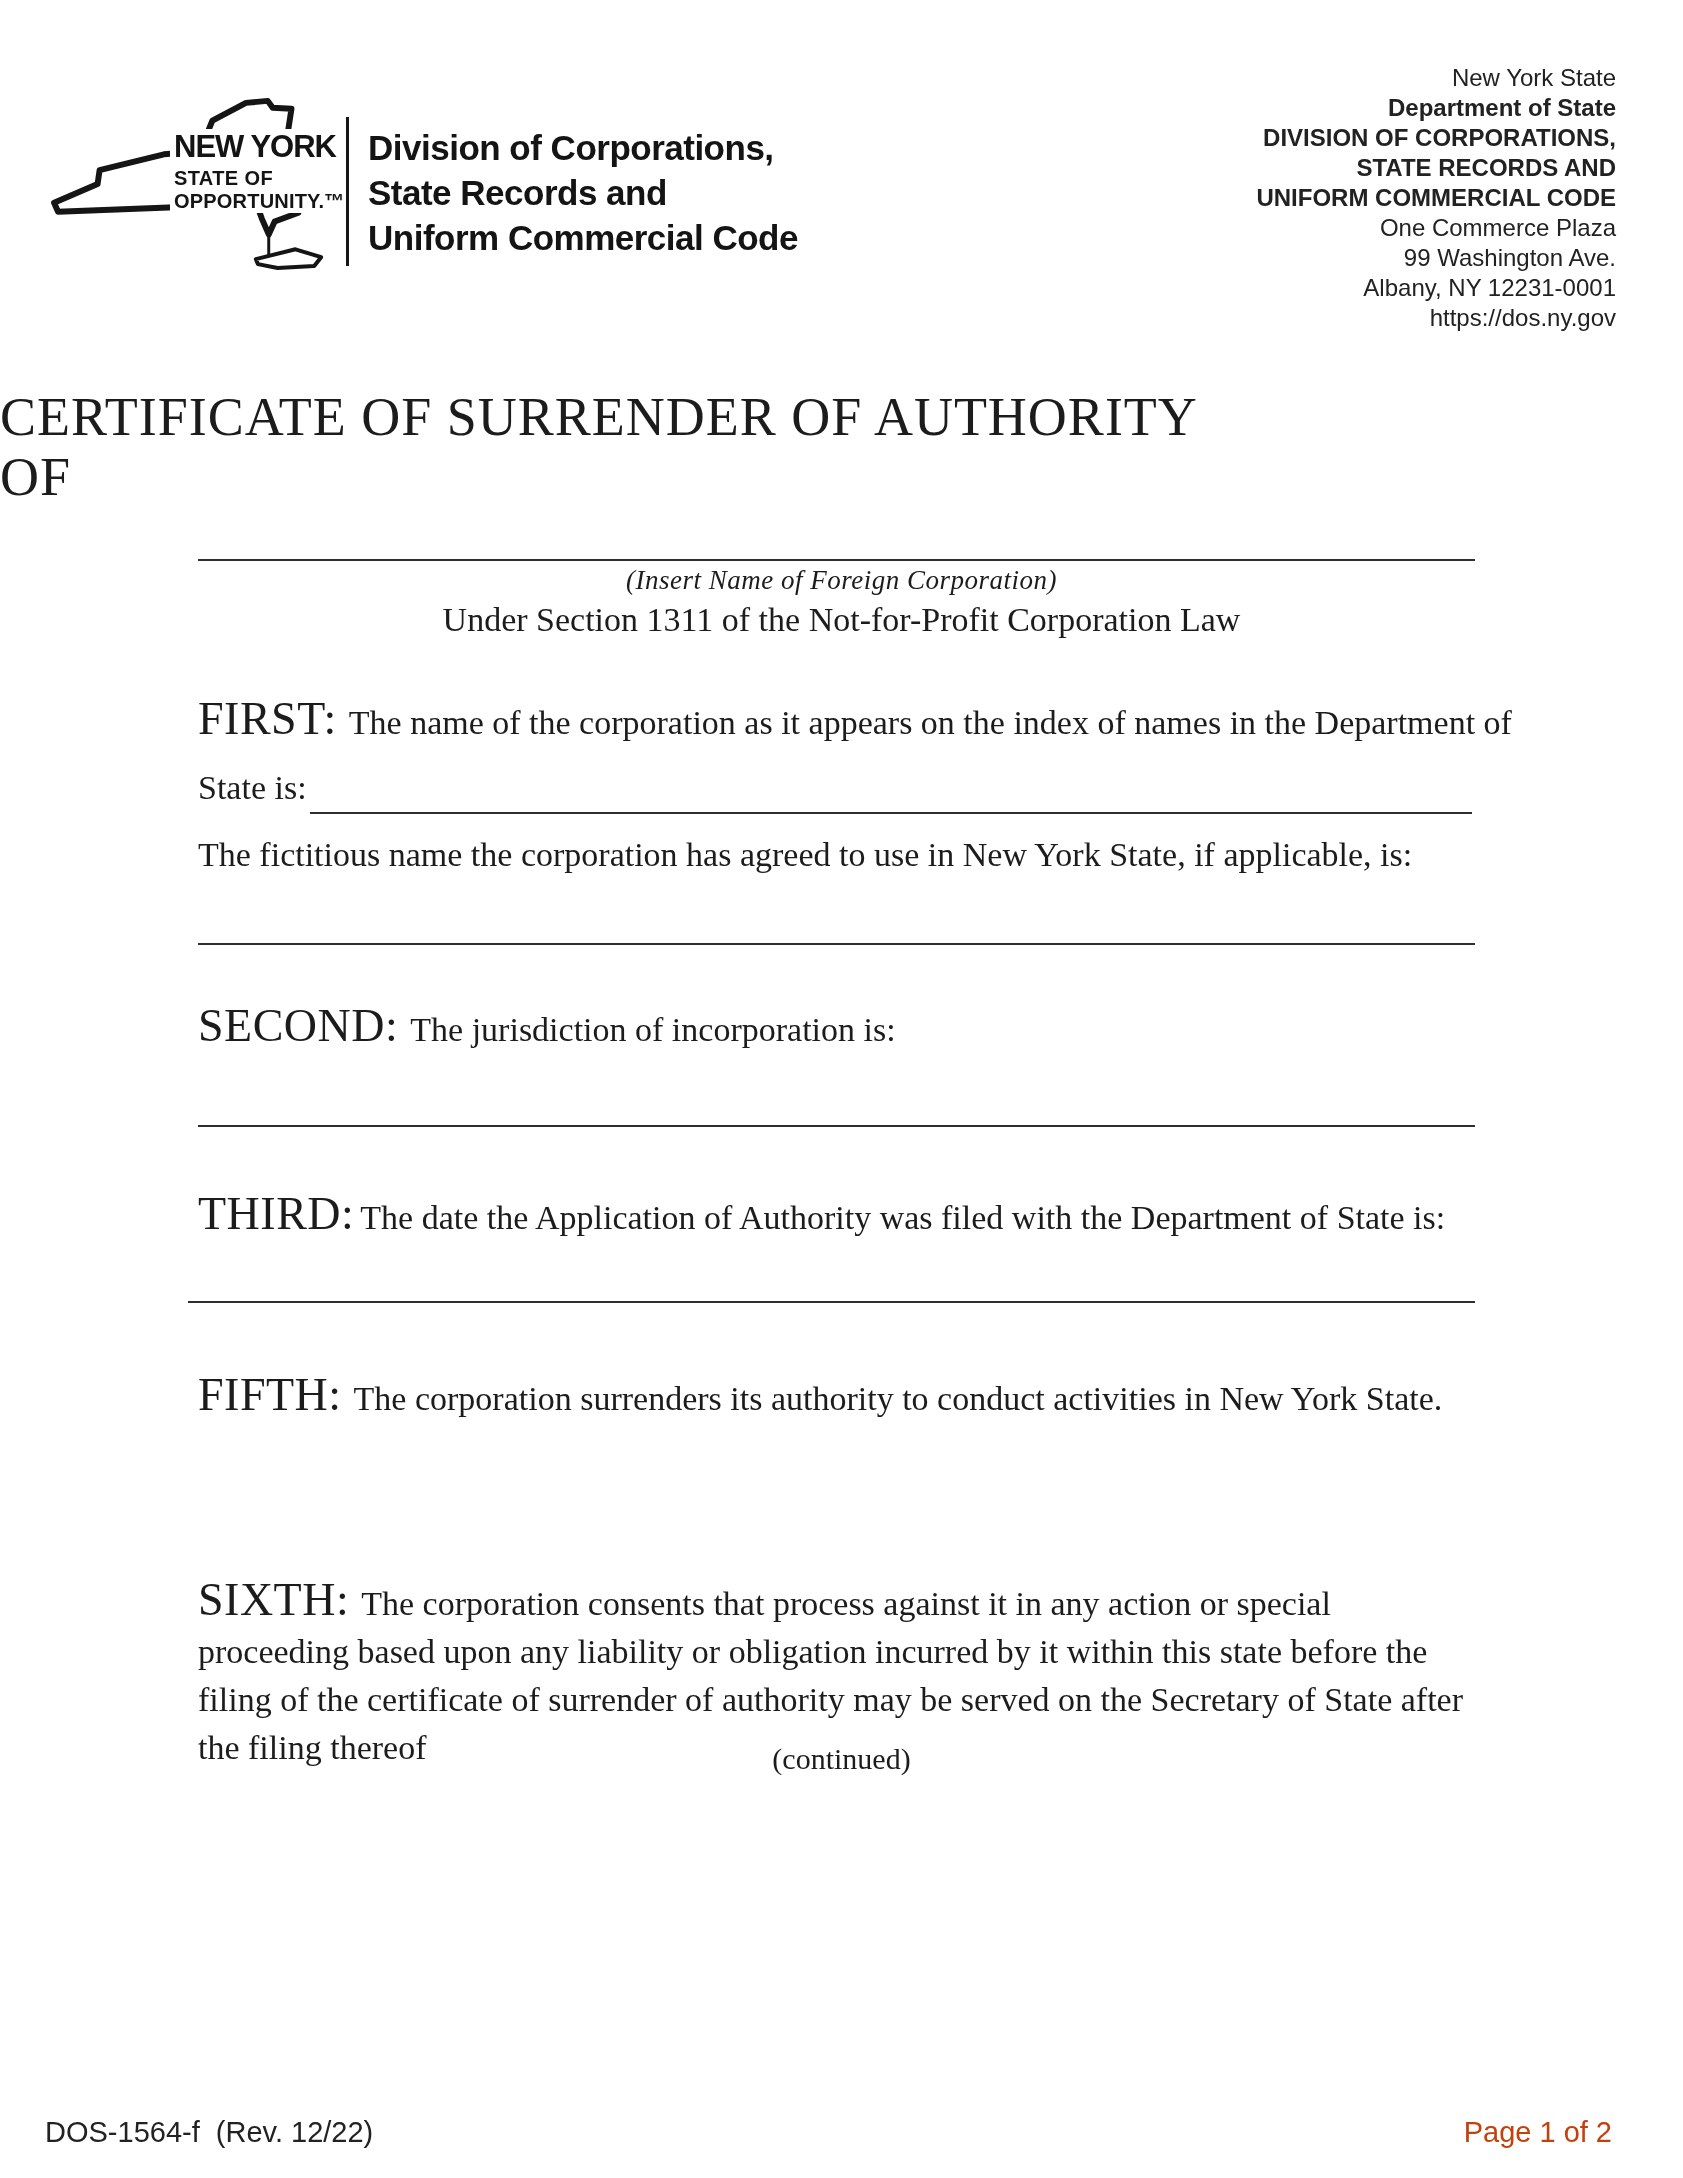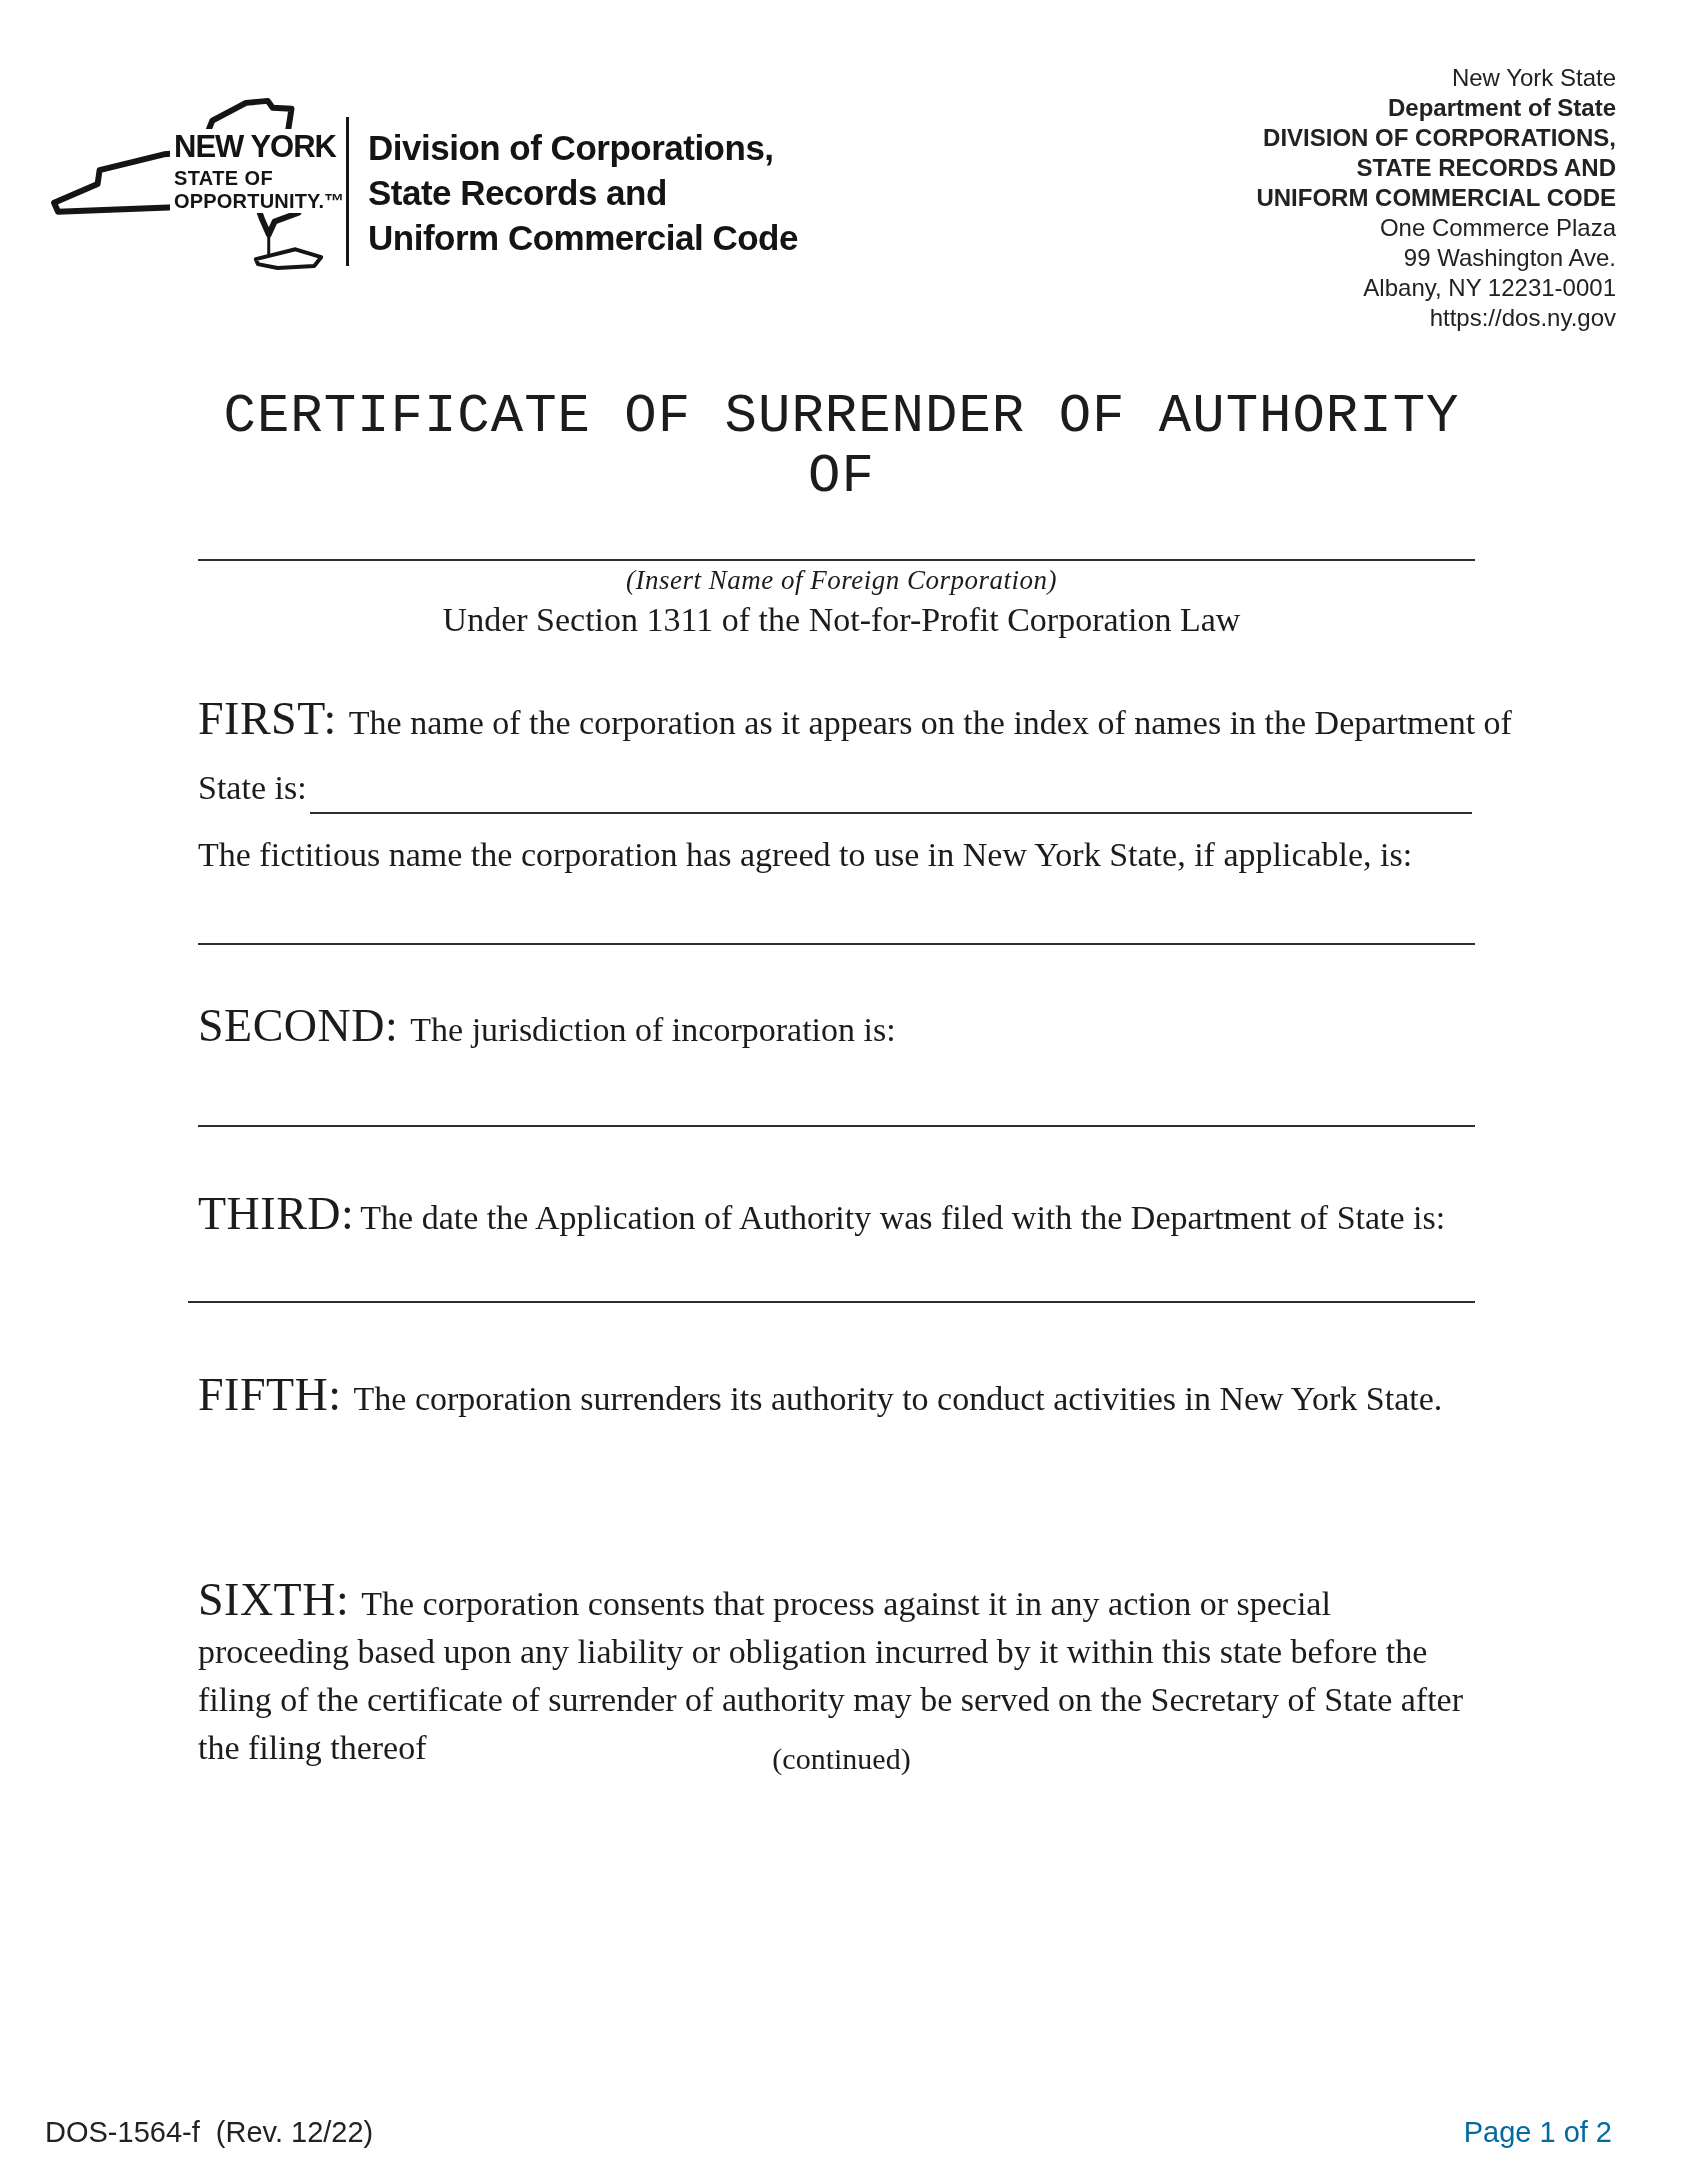--- a/index.html
+++ b/index.html
@@ -34,21 +34,21 @@
   .addr{
     position:absolute;right:67px;top:63px;
     font-family:"Liberation Sans", sans-serif;
     font-size:24px;line-height:30px;color:#222222;
     text-align:right;white-space:nowrap;
   }
   .addr .bold{font-weight:bold;}
   .addr div{display:block;}
 
   
-  .title-line{left:0;right:0;text-align:center;font-size:54px;letter-spacing:1px;white-space:nowrap;font-family:Liberation Mono, monospace;}
+  .title-line{left:0;right:0;text-align:left;font-size:54px;letter-spacing:1px;white-space:nowrap;}
   .caption-italic{left:0;right:0;text-align:center;font-style:italic;font-size:27px;letter-spacing:0.5px;}
   .statute{left:0;right:0;text-align:center;font-size:34px;}
 
   
   .rule{position:absolute;height:0;border-top:2px solid #2e2e2e;font-size:30px;line-height:0;}
 
   
   .body-line{
     position:absolute;left:198px;
     font-size:34px;line-height:52px;white-space:nowrap;
@@ -61,21 +61,21 @@
   .continued{left:0;right:0;text-align:center;font-size:30px;}
 
   
   .footer-left{
     position:absolute;left:45px;top:2116px;
     font-family:"Liberation Sans", sans-serif;font-size:29px;color:#222222;
     white-space:pre;
   }
   .footer-right{
     position:absolute;right:71px;top:2116px;
-    font-family:"Liberation Sans", sans-serif;font-size:29px;color:#0369a1;
+    font-family:"Liberation Sans", sans-serif;font-size:29px;color:#c2410c;
     white-space:pre;
   }
 </style>
 </head>
 <body>
 
 <div class="page">
 
   <svg class="logo-svg" viewBox="0 0 320 185" fill="none" stroke="#151515" stroke-width="6" stroke-linejoin="round" stroke-linecap="round">
     <path d="M 60 80 L 125 64 L 152 62 L 166 50 L 174 30 L 208 12 L 230 10 L 235 17 L 254 18 L 250 44 L 258 68 L 253 97 L 261 123 L 237 132 L 231 145 L 224 129 L 216 107 L 202 115 L 18 122 L 14 113 L 58 94 Z"></path>

